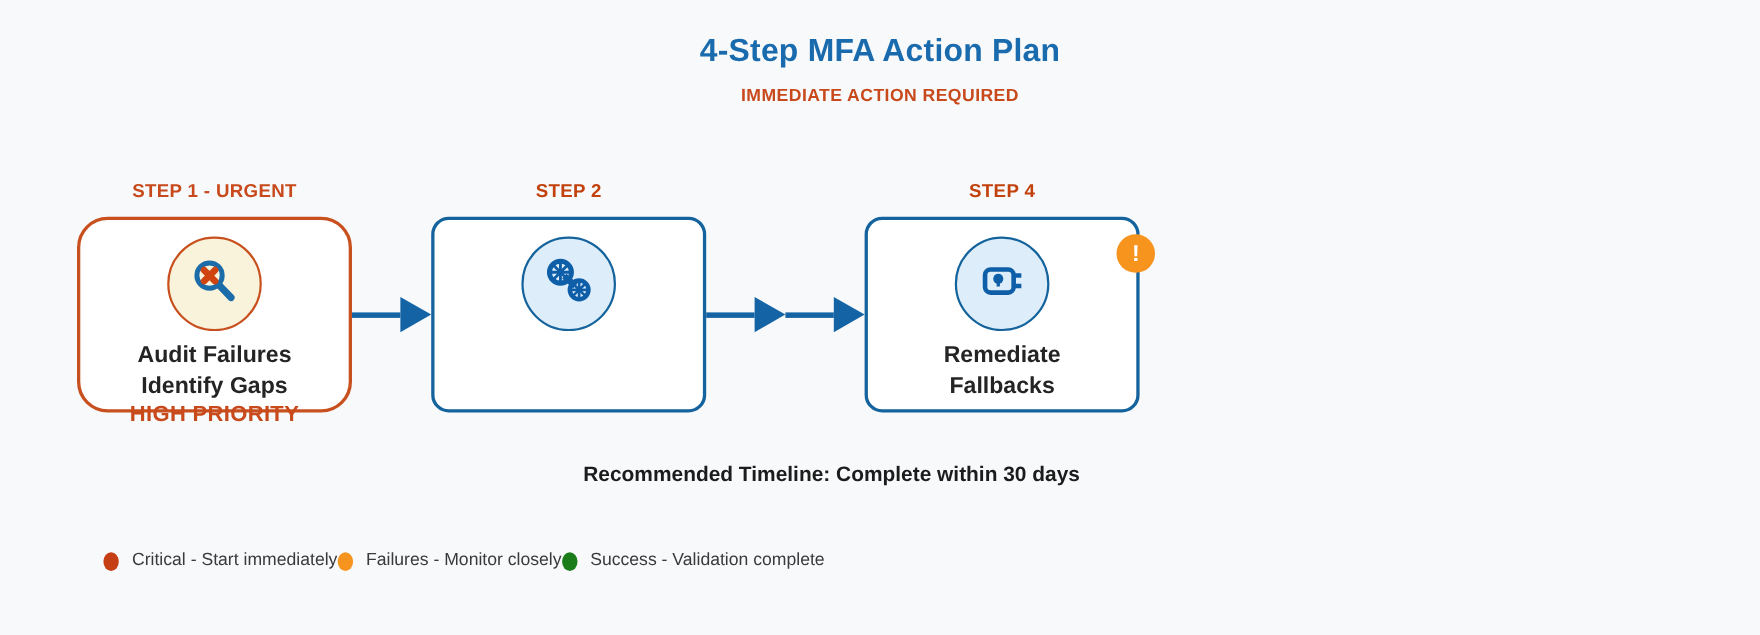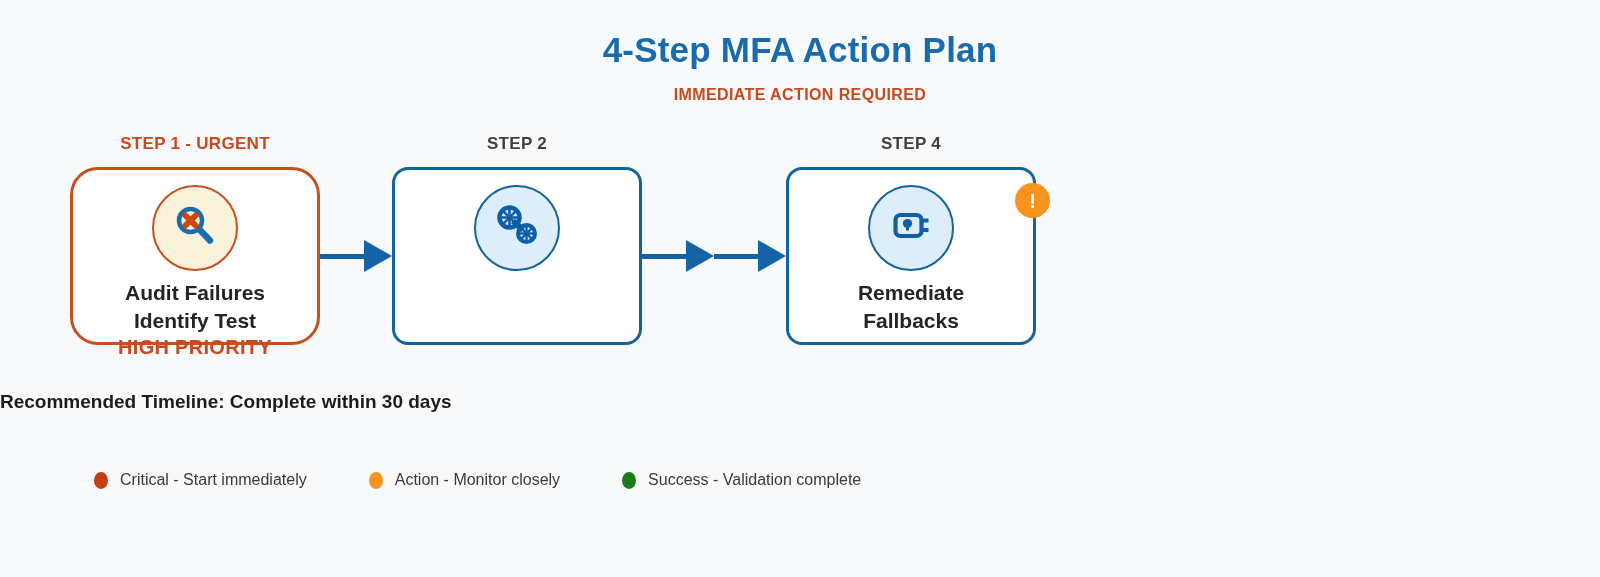--- a/index.html
+++ b/index.html
@@ -8,48 +8,48 @@
     font-family: "Liberation Sans", "DejaVu Sans", sans-serif;
     background: #f7f9fb;
     overflow: hidden;
   }
   .page { position: relative; width: 1600px; height: 577px; }
 
   
   .main-title {
     margin-top: 30px;
     text-align: center;
-    font-size: 35px;
+    font-size: 29px;
     font-weight: 700;
     color: #1a6bad;
     letter-spacing: 0.2px;
   }
   .sub-title {
     margin-top: 16px;
     text-align: center;
     font-size: 16px;
     font-weight: 700;
     color: #c8491b;
     letter-spacing: 0.4px;
   }
 
   
   .flow-row {
-    margin-top: 30px;
+    margin-top: 67px;
     margin-left: 70px;
     display: flex;
     align-items: flex-start;
   }
   .step-col { width: 250px; display: flex; flex-direction: column; }
   .step-label {
     text-align: center;
     font-size: 17px;
     font-weight: 700;
     letter-spacing: 0.3px;
-    color: #404040;
+    color: #c2410c;
     height: 20px;
     margin-bottom: 13px;
   }
   .step-label.urgent { color: #c8491b; }
 
   .step-box {
     position: relative;
     height: 178px;
     background: #ffffff;
     border: 3px solid #15639c;
@@ -119,30 +119,29 @@
   }
   .arrow .shaft { width: 44px; height: 5px; background: #1464a5; }
   .arrow .head {
     width: 0; height: 0;
     border-top: 16px solid transparent;
     border-bottom: 16px solid transparent;
     border-left: 28px solid #1464a5;
   }
 
   
-  .timeline-wrap { width: 1512px; margin-top: 46px; text-align: left; }
+  .timeline-wrap { width: 1512px; margin-top: 46px; text-align: center; }
   .timeline-text { font-size: 19px; font-weight: 700; color: #1c1c1c; }
 
   
   .legend-row {
     margin-top: 58px;
     margin-left: 94px;
     display: flex;
     align-items: center;
-    gap: 62px;
   }
   .legend-item { display: flex; align-items: center; gap: 12px; }
   .legend-dot { width: 14px; height: 17px; border-radius: 50%; flex-shrink: 0; }
   .legend-dot.critical { background: #c63e14; }
   .legend-dot.warning  { background: #f7941e; }
   .legend-dot.success  { background: #1a7d1a; }
   .legend-text { font-size: 16px; color: #3a3a3a; }
 </style>
 </head>
 <body>
@@ -162,21 +161,21 @@
             <svg width="48" height="48" viewBox="0 0 48 48">
               <circle cx="19.5" cy="18.5" r="11.5" fill="none" stroke="#1b6ca8" stroke-width="4.5"></circle>
               <line x1="28" y1="27" x2="39" y2="38.5" stroke="#1b6ca8" stroke-width="6.5" stroke-linecap="round"></line>
               <line x1="14.5" y1="13.5" x2="24.5" y2="23.5" stroke="#d0440f" stroke-width="6" stroke-linecap="round"></line>
               <line x1="24.5" y1="13.5" x2="14.5" y2="23.5" stroke="#d0440f" stroke-width="6" stroke-linecap="round"></line>
             </svg>
           </span>
         </div>
         <div class="step-name">
           <div>Audit Failures</div>
-          <div>Identify Test</div>
+          <div>Identify Gaps</div>
         </div>
         <div class="step-priority">HIGH PRIORITY</div>
       </div>
     </div>
 
     <div class="arrow">
       <div class="shaft"></div>
       <div class="head"></div>
     </div>
 
@@ -242,21 +241,21 @@
     <span class="timeline-text">Recommended Timeline: Complete within 30 days</span>
   </div>
 
   <div class="legend-row">
     <div class="legend-item">
       <span class="legend-dot critical"></span>
       <span class="legend-text">Critical - Start immediately</span>
     </div>
     <div class="legend-item">
       <span class="legend-dot warning"></span>
-      <span class="legend-text">Action - Monitor closely</span>
+      <span class="legend-text">Failures - Monitor closely</span>
     </div>
     <div class="legend-item">
       <span class="legend-dot success"></span>
       <span class="legend-text">Success - Validation complete</span>
     </div>
   </div>
 
 </div>
 
 </body></html>

